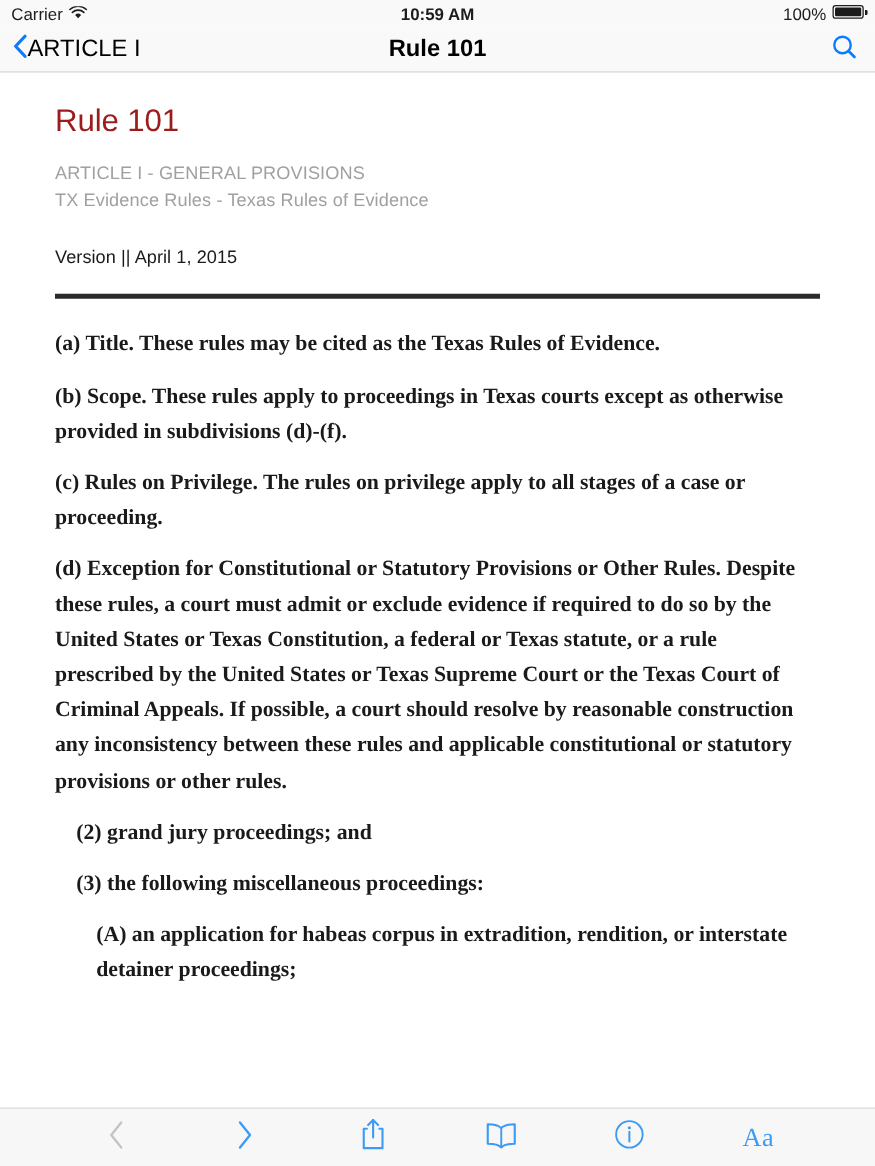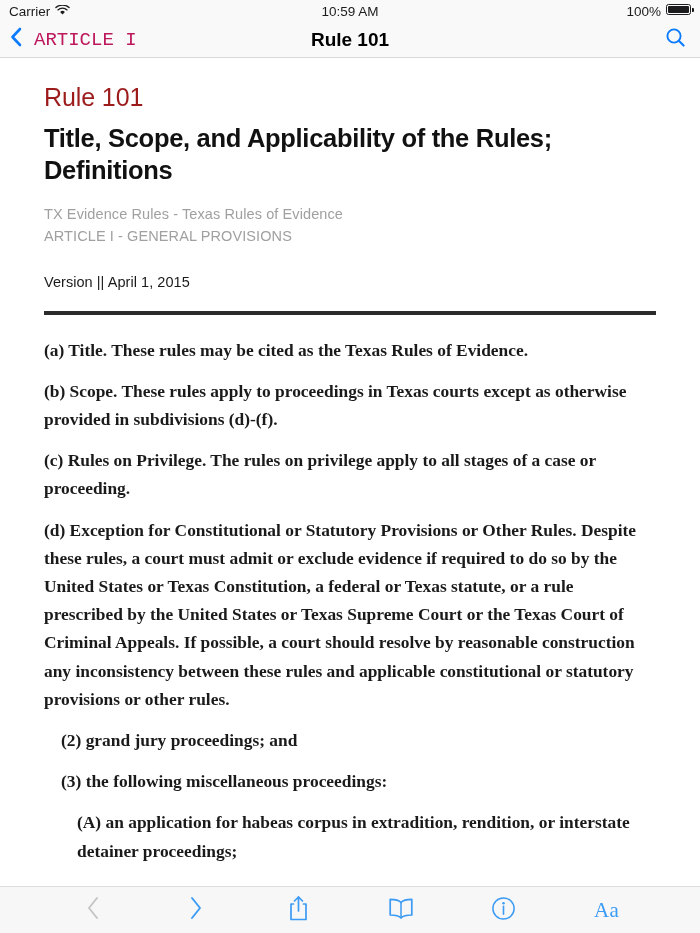--- a/index.html
+++ b/index.html
@@ -40,21 +40,21 @@
   .status-left {
     display: flex;
     align-items: flex-start;
     gap: 5px;
   }
   .status-center {
     position: absolute;
     left: 0; right: 0;
     text-align: center;
     font-size: 13.5px;
-    font-weight: 400;
+    font-weight: 700;
     color: #1c1c1e;
     pointer-events: none;
   }
   .status-right {
     margin-left: auto;
     display: flex;
     align-items: flex-start;
     gap: 5px;
     font-size: 13.5px;
   }
@@ -92,26 +92,25 @@
     background: #f9f9f9;
     border-bottom: 1px solid #d8d8d8;
     display: flex;
     align-items: center;
     padding: 0 14px 0 10px;
     position: relative;
   }
   .nav-back {
     display: flex;
     align-items: center;
-    gap: 12px;
-    color: #be185d;
+    gap: 0;
+    color: #000000;
     font-size: 19px;
     cursor: pointer;
     z-index: 2;
-    font-family: Liberation Mono, monospace;
   }
   .nav-back-chevron {
     display: block;
     margin-top: 1px;
   }
   .nav-title {
     position: absolute;
     left: 0; right: 0;
     text-align: center;
     font-size: 19px;
@@ -266,25 +265,24 @@
           <line x1="13.8" y1="13.8" x2="18.6" y2="18.6" stroke="#0b7bff" stroke-width="2.1" stroke-linecap="round"></line>
         </svg>
       </span>
     </div>
   </div>
 
   <div class="content">
 
     <div class="doc-rule-number">Rule 101</div>
 
-    <div class="doc-title">Title, Scope, and Applicability of the Rules; Definitions</div>
 
     <div class="doc-meta">
+      <div>ARTICLE I - GENERAL PROVISIONS</div>
       <div>TX Evidence Rules - Texas Rules of Evidence</div>
-      <div>ARTICLE I - GENERAL PROVISIONS</div>
     </div>
 
     <div class="doc-version">Version || April 1, 2015</div>
 
     <div class="doc-divider"></div>
 
     <div class="doc-body" id="doc-body">
         <div class="para lvl-0">(a) Title. These rules may be cited as the Texas Rules of Evidence.</div>
         <div class="para lvl-0">(b) Scope. These rules apply to proceedings in Texas courts except as otherwise provided in subdivisions (d)-(f).</div>
         <div class="para lvl-0">(c) Rules on Privilege. The rules on privilege apply to all stages of a case or proceeding.</div>

